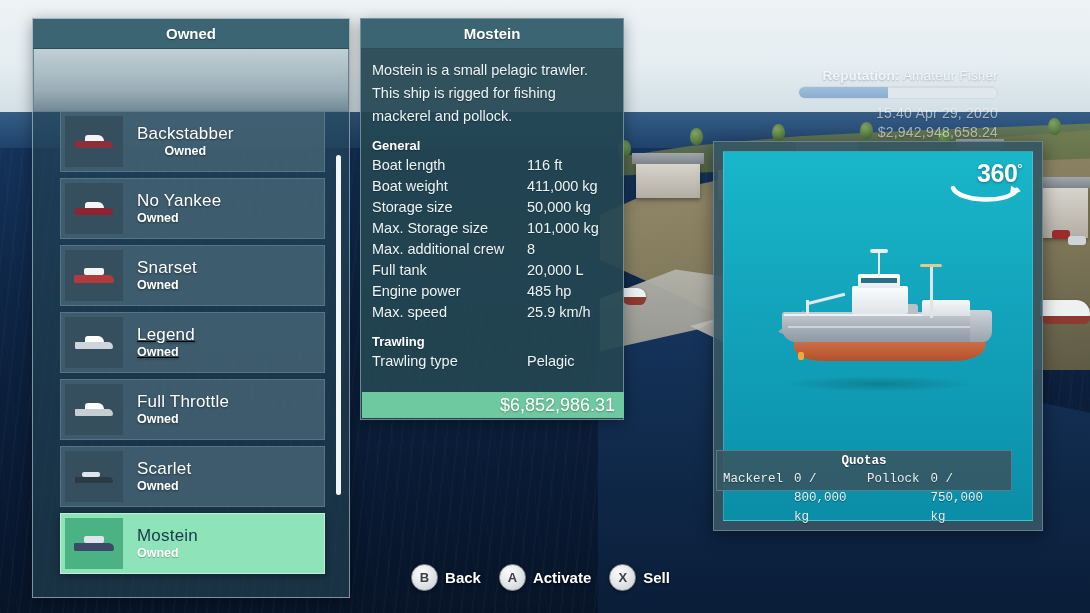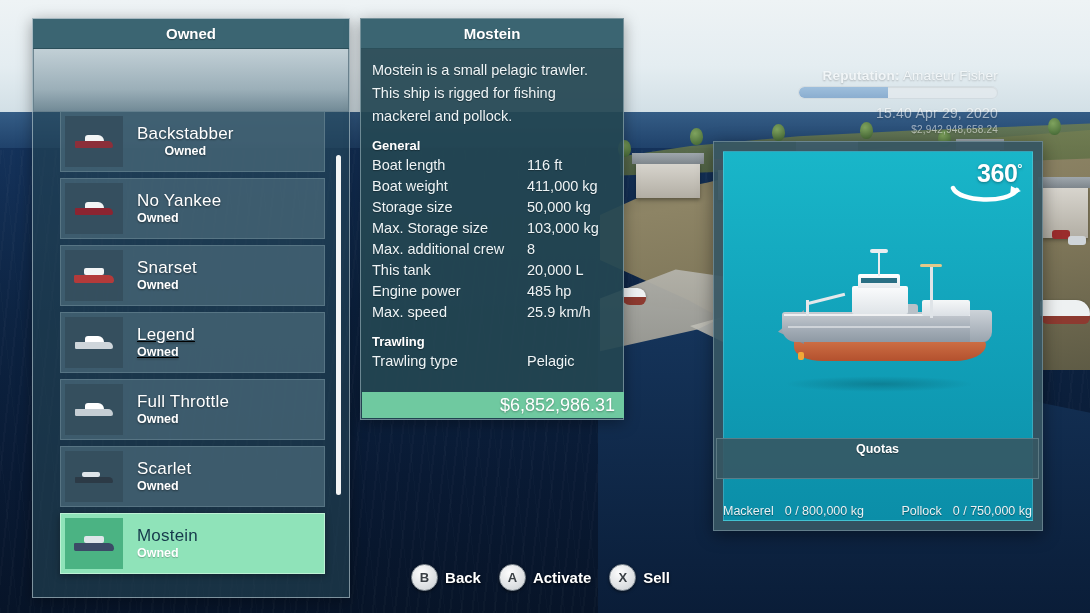--- a/index.html
+++ b/index.html
@@ -54,21 +54,21 @@
   
   #hud{position:absolute;right:92px;top:68px;width:200px;text-align:right;
        color:#ffffff;opacity:.55;text-shadow:0 1px 2px rgba(0,0,0,.45);
        font-size:13px;letter-spacing:.2px;}
   #hud .rep-line{font-size:13.5px;margin-bottom:3px;white-space:nowrap;}
   #hud .rep-line b{font-weight:700;}
   .rep-track{width:198px;height:11px;border-radius:6px;background:#e9edf0;
        border:1px solid #cdd4d9;overflow:hidden;box-shadow:inset 0 1px 1px rgba(0,0,0,.12);}
   .rep-fill{height:100%;background:linear-gradient(180deg,#6c9fd0,#4d83bc);border-radius:6px 0 0 6px;}
   #hud .clock{margin-top:6px;font-size:14px;}
-  #hud .money{margin-top:3px;font-size:10px;}
+  #hud .money{margin-top:3px;font-size:14px;}
 
   
   .panel-title{
       background:#3b6572;color:#fff;font-weight:700;font-size:15px;
       text-align:center;line-height:29px;height:29px;
       border-bottom:1px solid #2b4f5a;
       text-shadow:0 1px 1px rgba(0,0,0,.35);}
 
   
   #owned-panel{position:absolute;left:32px;top:18px;width:316px;height:578px;
@@ -173,29 +173,29 @@
       background:#b9c1c8;border-radius:3px;}
   #trawler .stern{position:absolute;left:198px;top:50px;width:22px;height:32px;
       background:linear-gradient(180deg,#cdd3d9,#9aa4ae);
       border-radius:0 4px 10px 0;}
   #trawler .bouy{position:absolute;left:26px;top:92px;width:6px;height:8px;
       background:#f0a838;border-radius:2px;}
   .reflection{position:absolute;left:60px;top:224px;width:190px;height:16px;
       background:radial-gradient(ellipse at center, rgba(0,0,0,.18), rgba(0,0,0,0) 70%);}
 
   
-  #quotas-panel{position:absolute;left:716px;top:438px;width:323px;height:41px;
+  #quotas-panel{position:absolute;left:716px;top:450px;width:296px;height:41px;
       background:rgba(54,86,99,.90);border:1px solid rgba(190,212,220,.28);
-      box-sizing:border-box;}
+      box-sizing:border-box;font-family:Liberation Mono, monospace;}
   #quotas-panel .qtitle{color:#ffffff;font-weight:700;font-size:12.5px;
       text-align:center;line-height:17px;padding-top:2px;
       text-shadow:0 1px 1px rgba(0,0,0,.4);}
   .qrow{display:flex;align-items:center;justify-content:space-between;
       padding:0 6px;color:#e9f1f4;font-size:12.5px;line-height:19px;
-      text-shadow:0 1px 1px rgba(0,0,0,.4);margin-top:44px;}
+      text-shadow:0 1px 1px rgba(0,0,0,.4);}
   .qitem{display:flex;gap:11px;}
   .qname{font-weight:400;}
   .qval{font-weight:400;}
 
   
   #actions{position:absolute;left:0;bottom:22px;width:1090px;
       display:flex;align-items:center;justify-content:center;gap:9px;}
   .act{display:flex;align-items:center;gap:7px;margin-right:9px;}
   .btn-glyph{width:25px;height:25px;border-radius:50%;
       background:radial-gradient(circle at 38% 32%,#fdfdfd,#c9ced2);
@@ -370,28 +370,28 @@
         <div class="stat">
           <div class="k">Boat weight</div>
           <div class="v">411,000 kg</div>
         </div>
         <div class="stat">
           <div class="k">Storage size</div>
           <div class="v">50,000 kg</div>
         </div>
         <div class="stat">
           <div class="k">Max. Storage size</div>
-          <div class="v">103,000 kg</div>
+          <div class="v">101,000 kg</div>
         </div>
         <div class="stat">
           <div class="k">Max. additional crew</div>
           <div class="v">8</div>
         </div>
         <div class="stat">
-          <div class="k">This tank</div>
+          <div class="k">Full tank</div>
           <div class="v">20,000 L</div>
         </div>
         <div class="stat">
           <div class="k">Engine power</div>
           <div class="v">485 hp</div>
         </div>
         <div class="stat">
           <div class="k">Max. speed</div>
           <div class="v">25.9 km/h</div>
         </div>

